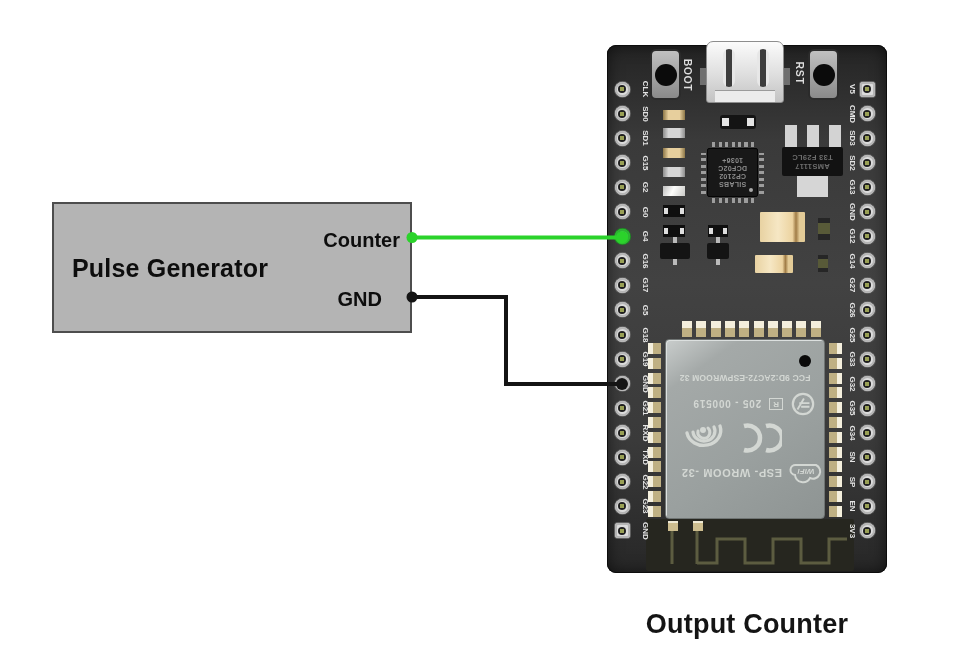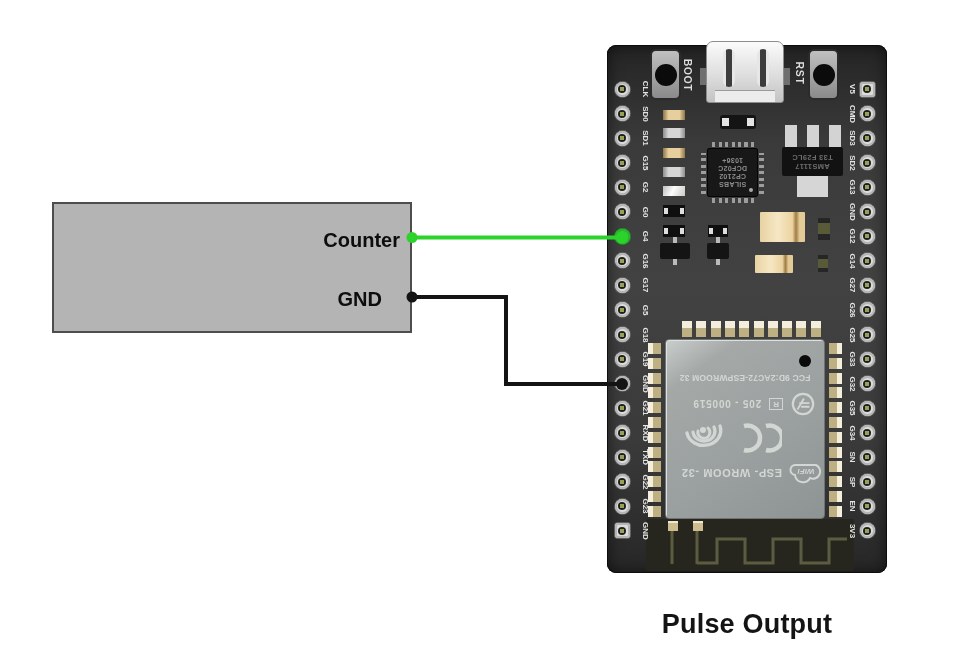--- a/index.html
+++ b/index.html
@@ -97,20 +97,21 @@
   .pin-hole.square{border-radius:3px;}
   .pin-hole.wired-green{background:#36d23c;box-shadow:0 0 0 1px #1d8f22, inset 0 0 0 2px #2db332;}
   .pin-label{position:absolute;transform:translate(-50%,-50%) rotate(90deg);font-size:8px;font-weight:bold;color:#e4e4e4;white-space:nowrap;}
 
   .caption{position:absolute;left:607px;top:609px;width:280px;text-align:center;font-size:27px;font-weight:bold;color:#141414;letter-spacing:.2px;}
 </style>
 </head>
 <body>
 
 <div class="pg-box">
+  <div class="pg-title">Pulse Generator</div>
   <div class="pg-pin pg-output">Counter</div>
   <div class="pg-pin pg-gnd">GND</div>
 </div>
 
 <div class="board">
   <div class="btn btn-boot"></div>
   <div class="btn-label lbl-boot">BOOT</div>
   <div class="btn btn-rst"></div>
   <div class="btn-label lbl-rst">RST</div>
 
@@ -324,13 +325,13 @@
 
 <svg class="wires">
   <line x1="412" y1="237.5" x2="623" y2="237.5" stroke-width="4" stroke="#2bd32b"></line>
   <polyline points="412,297 506,297 506,384 622,384" fill="none" stroke-width="4" stroke="#141414"></polyline>
   <circle cx="412" cy="237.5" r="5.5" fill="#2bd32b"></circle>
   <circle cx="622" cy="237.5" r="6" fill="#2bd32b"></circle>
   <circle cx="412" cy="297" r="5.5" fill="#141414"></circle>
   <circle cx="622" cy="384" r="6" fill="#141414"></circle>
 </svg>
 
-<div class="caption">Pulse Output</div>
+<div class="caption">Output Counter</div>
 
 </body></html>

